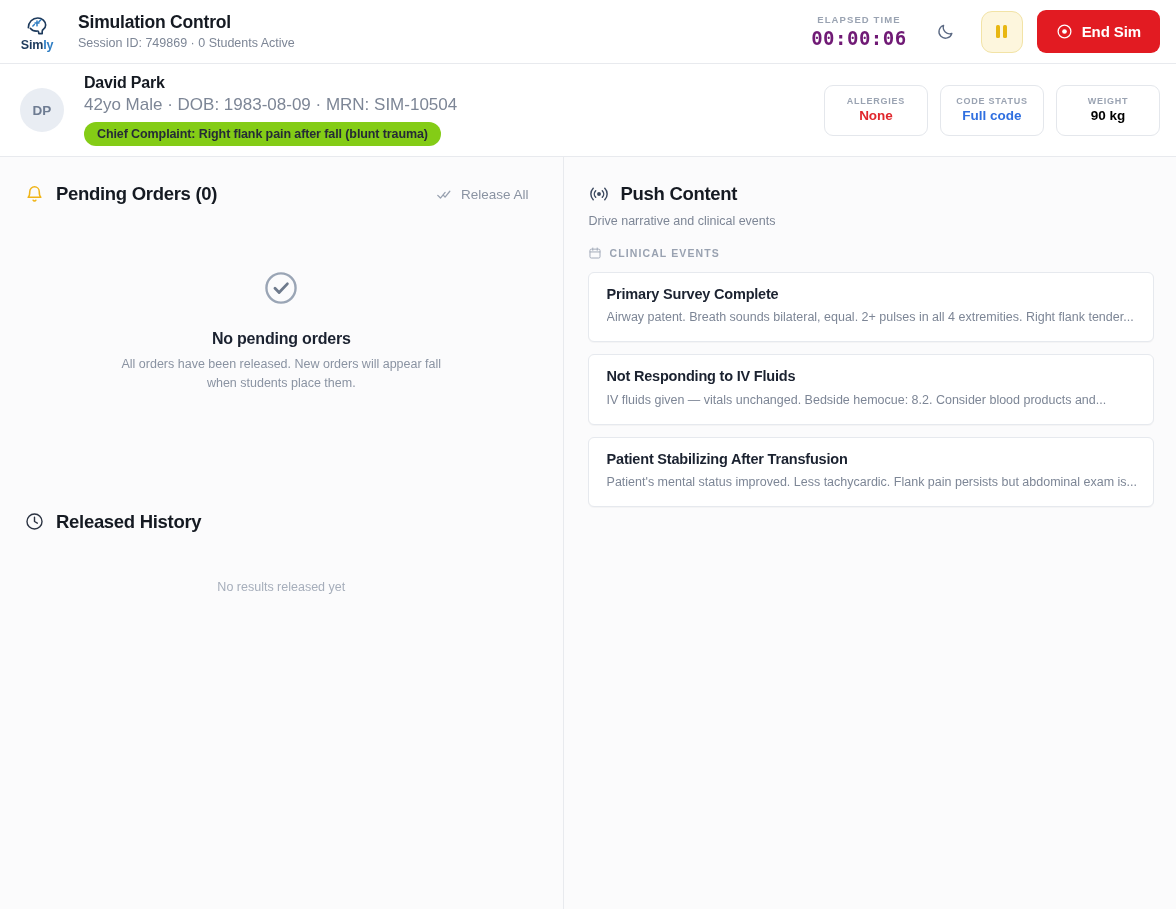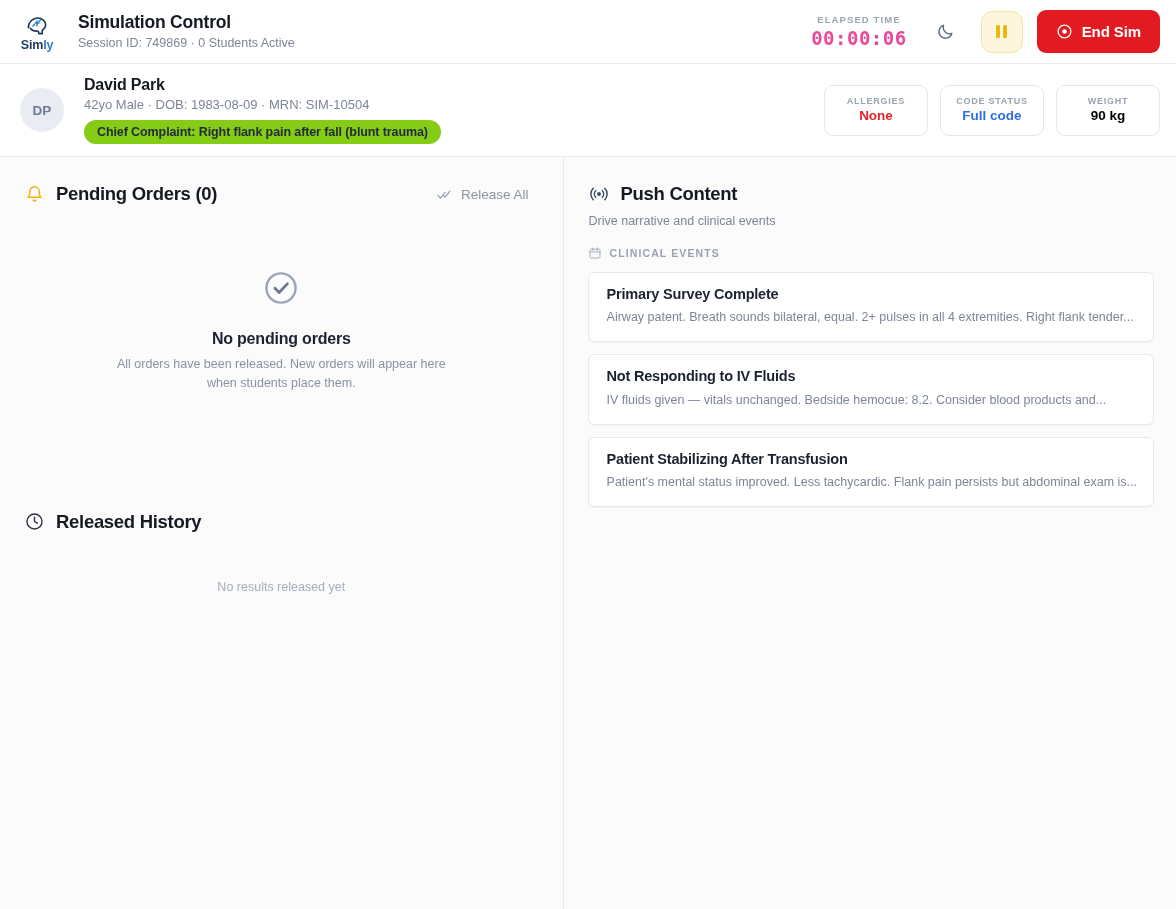--- a/index.html
+++ b/index.html
@@ -65,21 +65,21 @@
     font-size: 9.5px;
     letter-spacing: 1.1px;
     color: #9aa3b2;
     font-weight: 600;
     line-height: 1;
   }
   .elapsed-value {
     font-family: "DejaVu Sans Mono", monospace;
     font-size: 19px;
     font-weight: 700;
-    color: #ec4899;
+    color: #701a75;
     letter-spacing: 0.5px;
     margin-top: 5px;
     line-height: 1;
   }
   .icon-btn {
     width: 34px; height: 34px;
     display: flex; align-items: center; justify-content: center;
     background: transparent;
     border: none;
     cursor: pointer;
@@ -137,21 +137,21 @@
   }
   .pinfo { margin-left: 20px; }
   .pname {
     font-size: 16px;
     font-weight: 700;
     color: #151a22;
     letter-spacing: -0.2px;
     line-height: 1.15;
   }
   .pmeta {
-    font-size: 13px;
+    font-size: 17px;
     color: #7d8696;
     margin-top: 3px;
     line-height: 1.2;
   }
   .chip {
     display: inline-block;
     margin-top: 7px;
     background: #84cc16;
     border-radius: 999px;
     padding: 5px 13px;
@@ -391,21 +391,21 @@
         <span>Release All</span>
       </div>
     </div>
 
     <div class="empty-wrap">
       <svg width="38" height="38" viewBox="0 0 24 24" fill="none">
         <circle cx="12" cy="12" r="9.2" stroke="#9aa5b5" stroke-width="1.5"></circle>
         <path d="M8.2 12.2 10.8 14.8 16 9.4" stroke="#6e7a8c" stroke-width="1.8" stroke-linecap="round" stroke-linejoin="round"></path>
       </svg>
       <div class="empty-title">No pending orders</div>
-      <div class="empty-sub">All orders have been released. New orders will appear here when students place them.</div>
+      <div class="empty-sub">All orders have been released. New orders will appear fall when students place them.</div>
     </div>
 
     <div class="sec-head history-head">
       <svg width="21" height="21" viewBox="0 0 24 24" fill="none">
         <circle cx="12" cy="12" r="8.6" stroke="#2b3342" stroke-width="1.6"></circle>
         <path d="M12 7.2V12l3.2 1.9" stroke="#2b3342" stroke-width="1.6" stroke-linecap="round" stroke-linejoin="round"></path>
       </svg>
       <div class="sec-title">Released History</div>
     </div>
 

